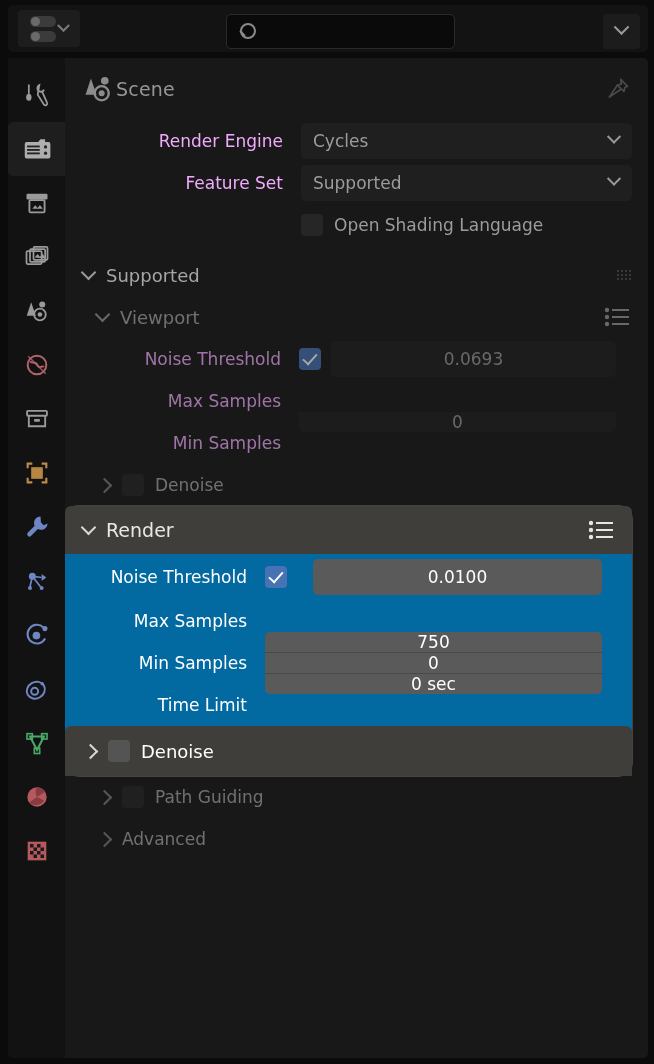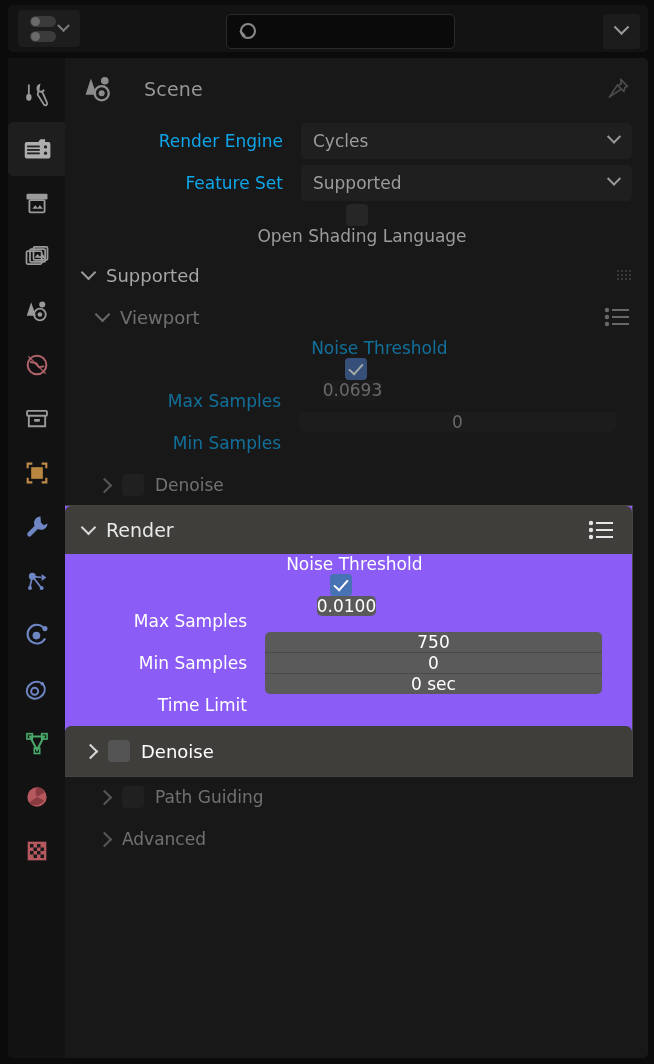--- a/index.html
+++ b/index.html
@@ -125,55 +125,55 @@
     overflow: hidden;
   }
 
   
   .scene-header {
     height: 62px;
     display: flex; align-items: center;
     padding-left: 16px; padding-right: 16px;
   }
   .scene-title {
-    margin-left: 29px;
+    margin-left: 1px;
     color: #969696; font-size: 19px;
     letter-spacing: .2px;
   }
   .pin-btn { margin-left: auto; width: 28px; height: 28px;
     display:flex; align-items:center; justify-content:center; }
 
   
   .prop-row {
     display: flex; align-items: center;
     height: 42px;
     padding: 0 16px;
   }
   .prop-label {
     width: 220px; text-align: right;
-    color: #0ea5e9; font-size: 17px;
+    color: #f0abfc; font-size: 17px;
     padding-right: 18px;
     white-space: nowrap;
   }
   .dropdown {
     flex: 1; height: 36px;
     background: #1f1f1f;
     border-radius: 5px;
     display: flex; align-items: center;
     padding: 0 12px;
     color: #9c9c9c; font-size: 17px;
     position: relative;
   }
   .dropdown .chev-down {
     position: absolute; right: 13px;
     border-color: #9a9a9a;
     width: 10px; height: 10px;
   }
 
-  .check-row { display:flex; align-items:center; padding: 0 16px; height: 42px; flex-direction: column; }
+  .check-row { display:flex; align-items:center; padding: 0 16px; height: 42px; }
   .check-row .spacer { width: 220px; padding-right: 18px; }
   .checkbox {
     width: 22px; height: 22px;
     border-radius: 4px;
     background: #262626;
     display: flex; align-items: center; justify-content: center;
     flex: none;
   }
   .checkbox.checked { background: #4772b3; }
   .checkbox.checked::after {
@@ -234,22 +234,22 @@
 
   .stack-row { display: flex; align-items: center; padding: 0 16px; }
   .stack-labels { width: 220px; padding-right: 18px; display: flex; flex-direction: column; }
   .stack-labels .prop-label { width: auto; padding-right: 0; height: 42px; line-height: 42px; }
 
   
   .dim { opacity: .62; }
 
   
   .hl {
-    background: #8b5cf6;
-    border-radius: 0;
+    background: #0369a1;
+    border-radius: 14px;
     margin: 0 0 0 0;
     box-shadow: 0 0 0 1px #46443f;
   }
   .hl .section-header { background: #3f3e3b; border-radius: 6px 6px 0 0; height: 48px; }
   .hl .section-title { color: #e8e8e8; font-size: 19px; }
   .hl .tri-down { border-color: #d8d8d8; }
   .hl .tri-right { border-color: #d8d8d8; }
   .hl .prop-label { color: #ffffff; font-size: 17px; }
   .hl .num-field { background: #5a5a5a; color: #ffffff; }
   .hl .num-group .num-field + .num-field { border-top: 1px solid #4a4a4a; }

